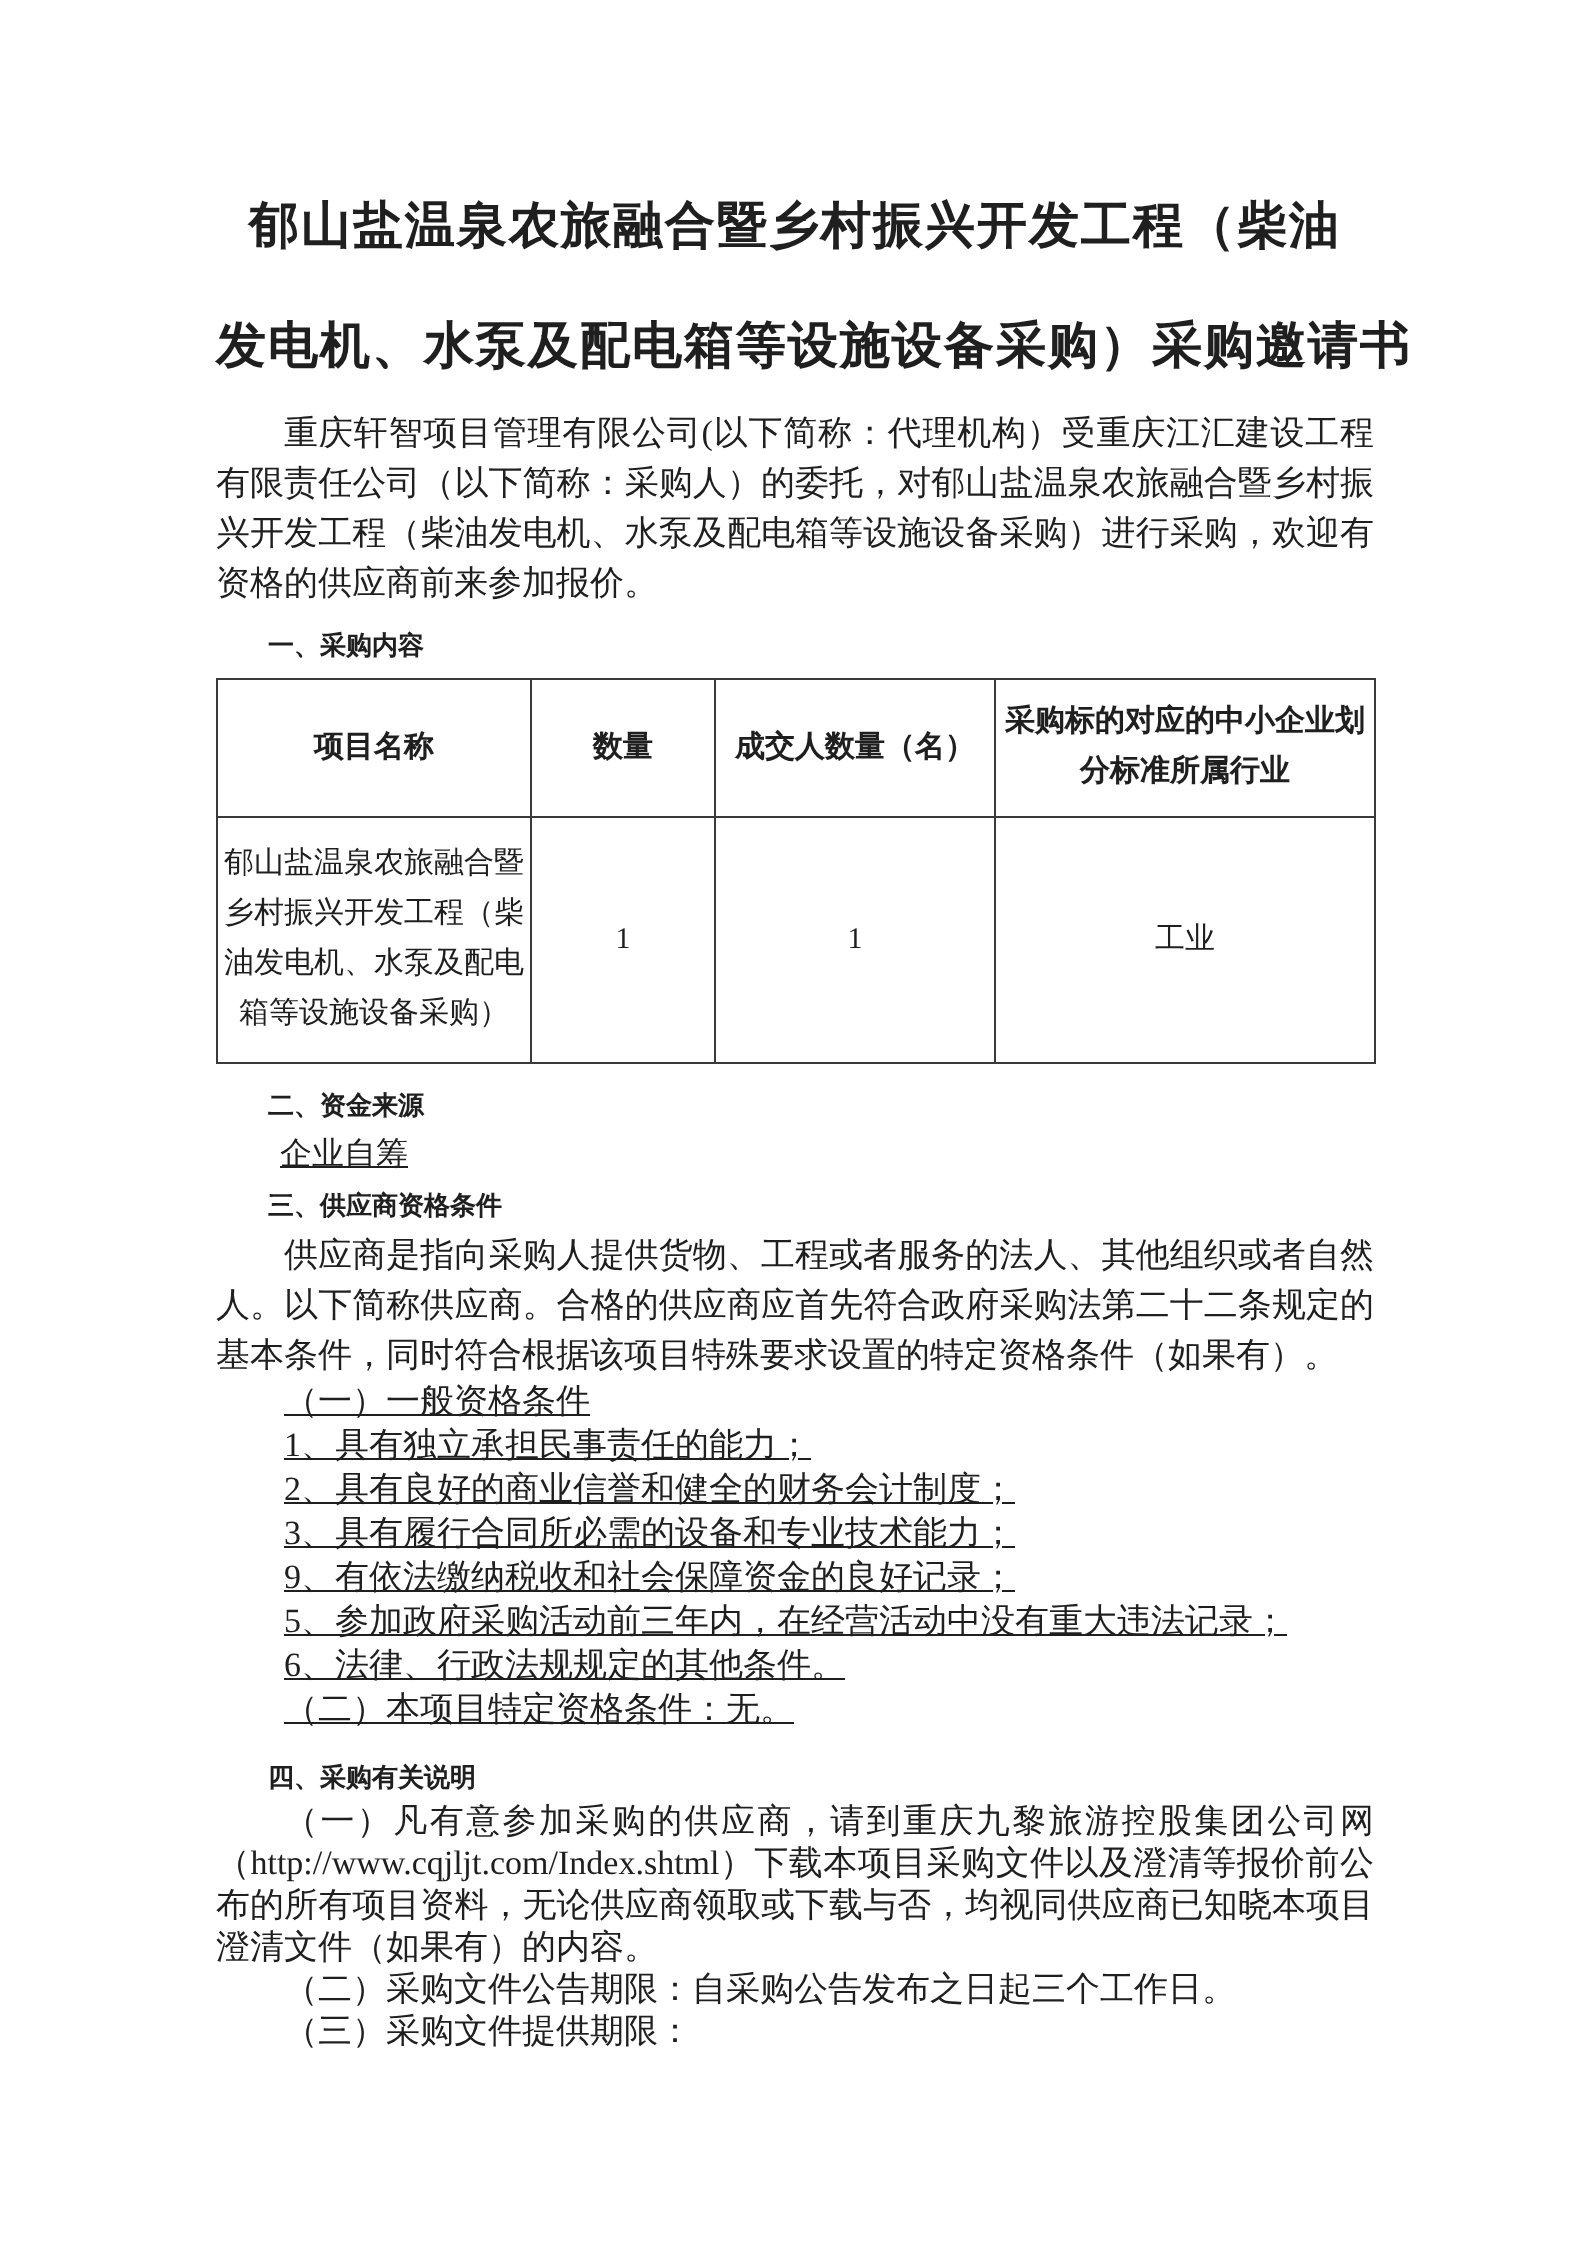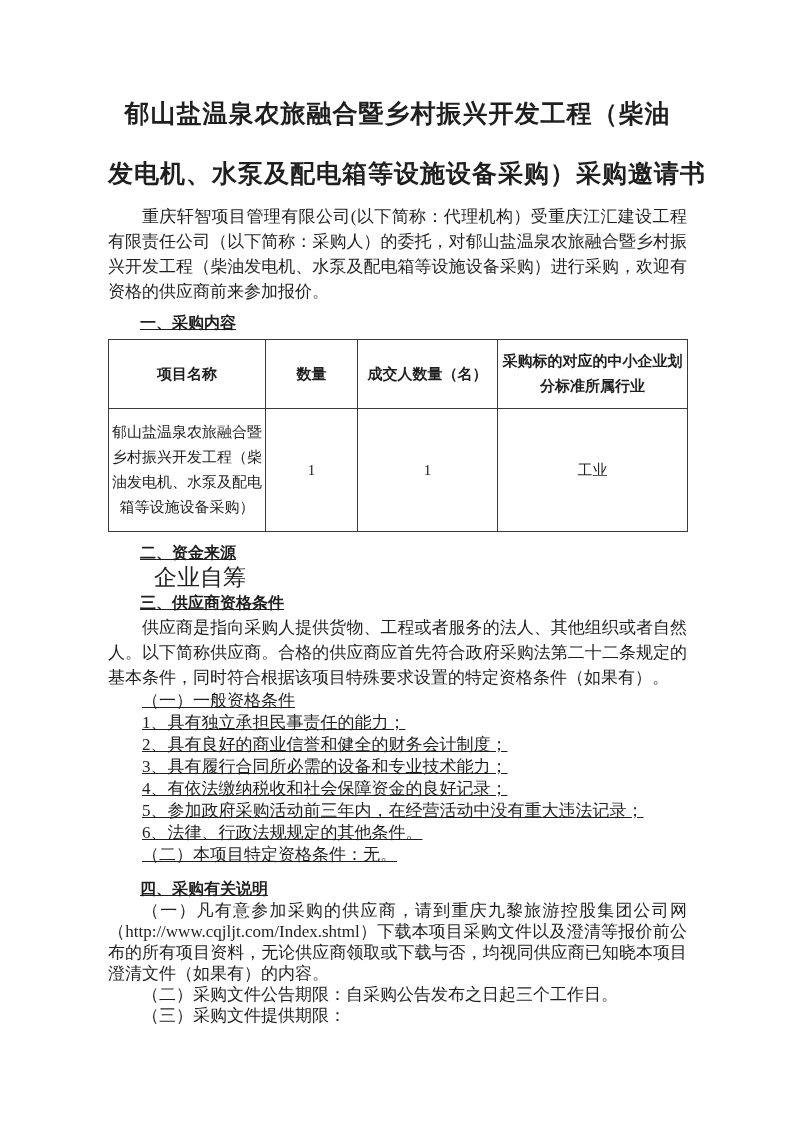--- a/index.html
+++ b/index.html
@@ -40,31 +40,31 @@
 
   .para {
     margin: 0;
     font-size: 17px;
     line-height: 25px;
     text-align: justify;
     text-indent: 2em;
   }
   .sec-heading {
     margin: 0;
-    font-size: 16px;
+    font-size: 13px;
     font-weight: bold;
     line-height: 25px;
     text-indent: 2em;
-    text-decoration: underline;
   }
   .plain-line {
     margin: 0;
-    font-size: 23px;
+    font-size: 16px;
     line-height: 25px;
     text-indent: 2em;
+    text-decoration: underline;
   }
   .heading-1 { margin-top: 6px; }
 
   table.proc-table {
     border-collapse: collapse;
     width: 579px;
     margin-top: 4px;
     table-layout: fixed;
     padding-left: 15px;
   }
@@ -153,21 +153,21 @@
     <div class="plain-line">企业自筹</div>
 
     <div class="sec-heading">三、供应商资格条件</div>
     <p class="para">供应商是指向采购人提供货物、工程或者服务的法人、其他组织或者自然人。以下简称供应商。合格的供应商应首先符合政府采购法第二十二条规定的基本条件，同时符合根据该项目特殊要求设置的特定资格条件（如果有）。</p>
 
     <div class="qual-list">
       <div class="q-line">（一）一般资格条件</div>
       <div class="q-line">1、具有独立承担民事责任的能力；</div>
       <div class="q-line">2、具有良好的商业信誉和健全的财务会计制度；</div>
       <div class="q-line">3、具有履行合同所必需的设备和专业技术能力；</div>
-      <div class="q-line">4、有依法缴纳税收和社会保障资金的良好记录；</div>
+      <div class="q-line">9、有依法缴纳税收和社会保障资金的良好记录；</div>
       <div class="q-line">5、参加政府采购活动前三年内，在经营活动中没有重大违法记录；</div>
       <div class="q-line">6、法律、行政法规规定的其他条件。</div>
       <div class="q-line">（二）本项目特定资格条件：无。</div>
     </div>
 
     <div class="sec-heading heading-4">四、采购有关说明</div>
     <p class="sec4-para">（一）凡有意参加采购的供应商，请到重庆九黎旅游控股集团公司网（http://www.cqjljt.com/Index.shtml）下载本项目采购文件以及澄清等报价前公布的所有项目资料，无论供应商领取或下载与否，均视同供应商已知晓本项目澄清文件（如果有）的内容。</p>
     <p class="sec4-para">（二）采购文件公告期限：自采购公告发布之日起三个工作日。</p>
     <p class="sec4-para">（三）采购文件提供期限：</p>
 

